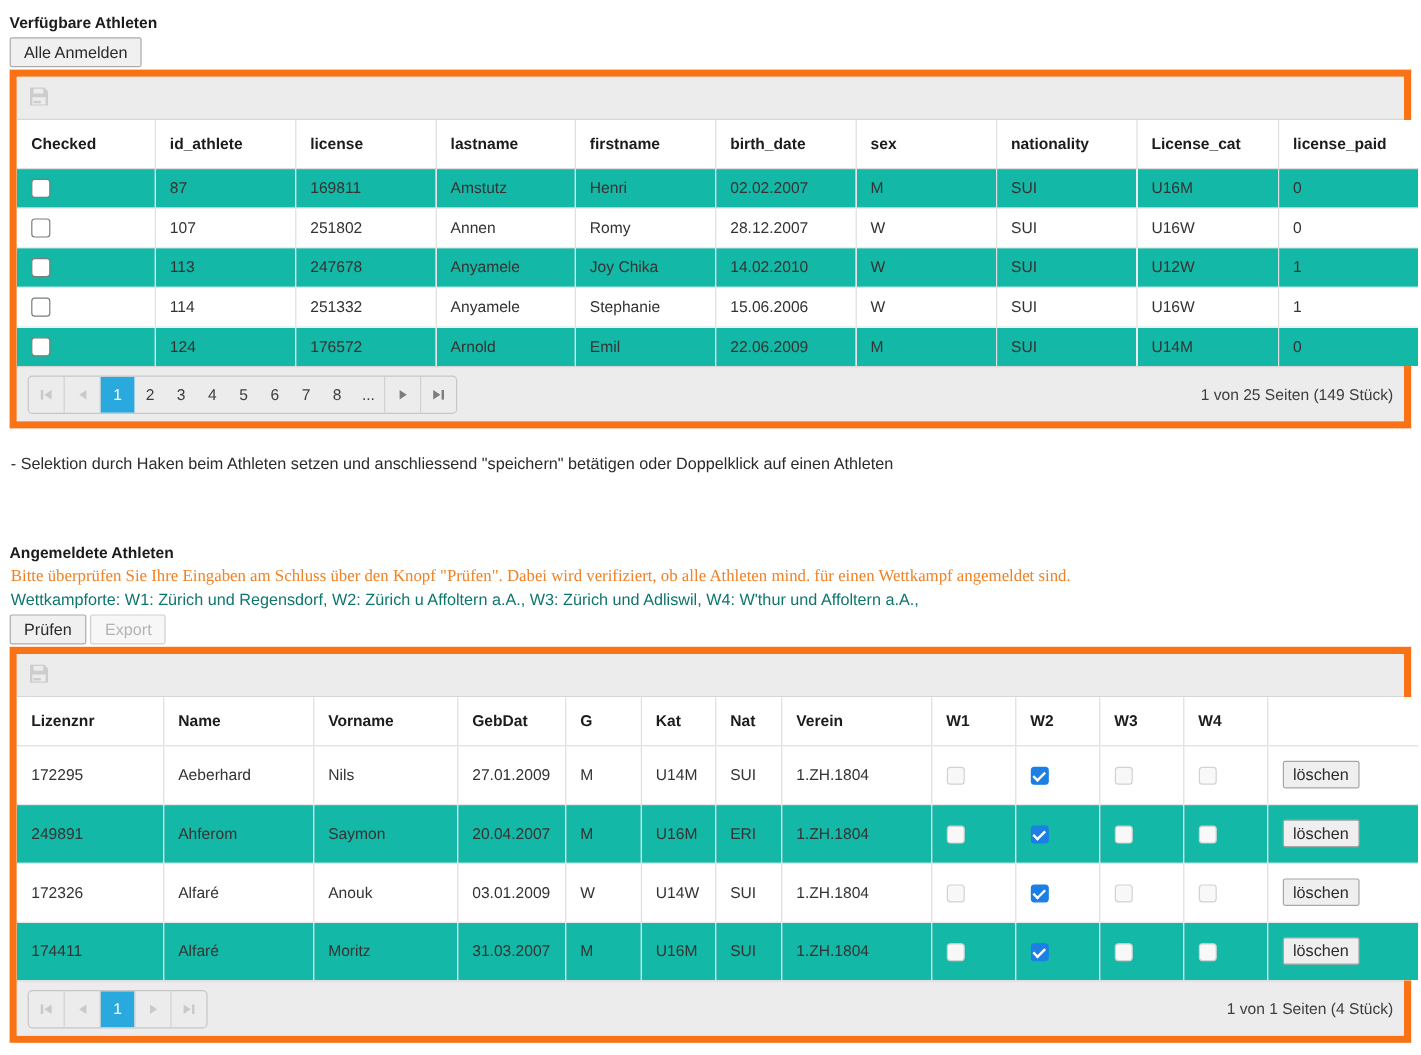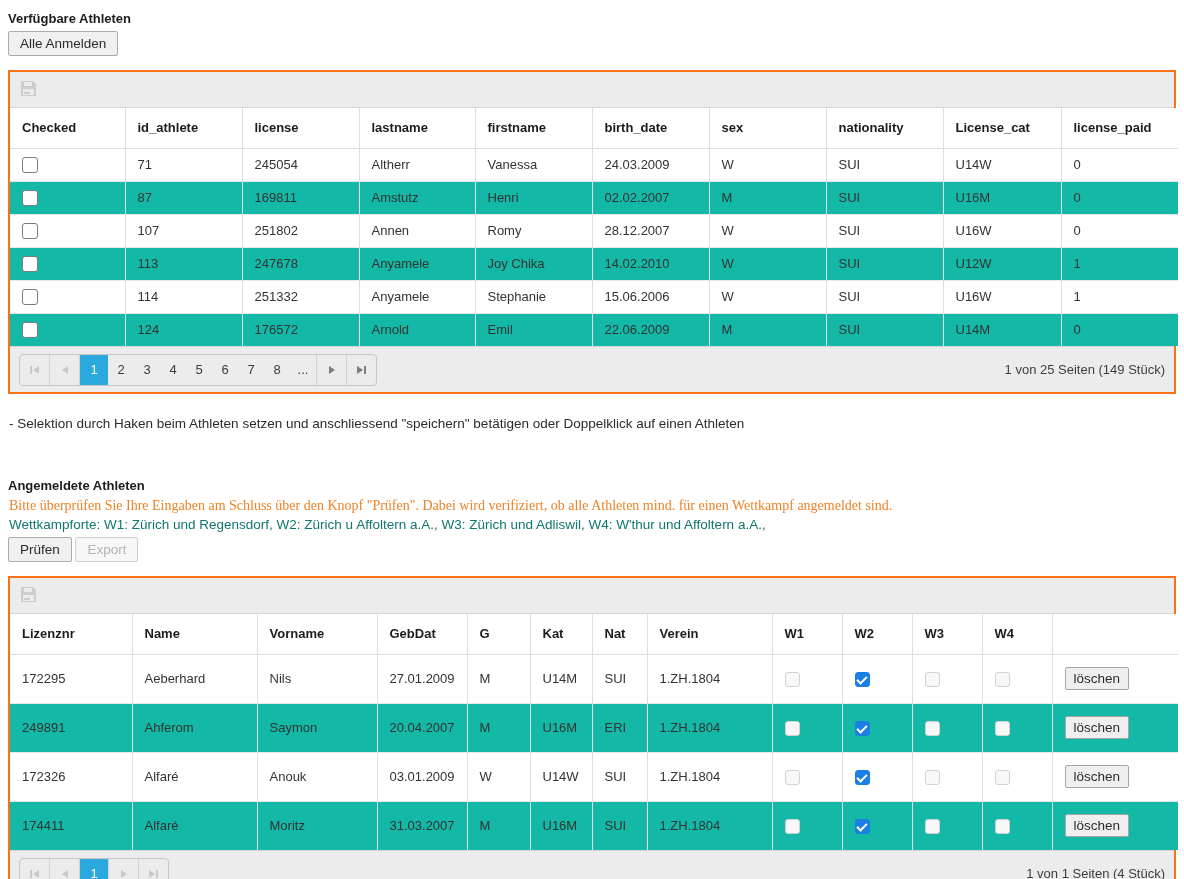--- a/index.html
+++ b/index.html
@@ -12,21 +12,21 @@
     margin:0; padding:8px 8px 12px 8px; background:#fff; color:#333;
     font-family:"Liberation Sans", sans-serif; font-size:13px; width:1184px;
   }
   .section-title{font-weight:bold; font-size:13px; color:#1c1c1c; margin:3px 0 5px 0;}
   .btn{
     display:inline-block; background:#f0f0f0; border:1px solid #ababab;
     padding:4px 11px; font-size:13.5px; color:#2b2b2b; border-radius:2px; cursor:pointer;
   }
   .btn.disabled{color:#b4b4b4; border-color:#cfcfcf; background:#f7f7f7;}
   .btn-row{margin-bottom:0;}
-  .grid{border:2px solid #f97316; margin-top:14px;}
+  .grid{border:6px solid #f97316; margin-top:2px;}
   .grid-toolbar{background:#ececec; border-bottom:1px solid #d7d7d7; padding:8px 10px; height:36px; display:flex; align-items:center;}
   table{border-collapse:collapse; table-layout:fixed; width:100%; background:#fff;}
   th,td{
     border-left:1px solid #dedede; padding:0 12px; text-align:left;
     overflow:hidden; white-space:nowrap; font-size:13px;
   }
   th:first-child, td:first-child{border-left:none;}
   thead th{font-weight:bold; background:#fff; border-bottom:1px solid #dedede; height:40px; color:#1c1c1c;}
   tbody tr{border-top:1px solid #e6e6e6;}
   tbody tr:first-child{border-top:none;}
@@ -40,21 +40,21 @@
     color:#3d3d3d; font-size:13px; padding:0 4px; cursor:pointer; background:transparent;
   }
   .page-btn.active{background:var(--pager-active); color:#fff; min-width:28px;}
   .page-btn.arrow{min-width:30px;}
   .sep-r{border-right:1px solid #d2d2d2;}
   .sep-l{border-left:1px solid #d2d2d2;}
   .arrow svg{display:block;}
   .arrow.enabled svg *{fill:#7d7d7d;}
   .arrow.off svg *{fill:#c9c9c9;}
   .pager-info{margin-left:auto; color:#3d3d3d; font-size:13px;text-align:center;}
-  .note{margin:22px 0 4px 1px; color:#2b2b2b; font-size:13.5px;}
+  .note{margin:22px 0 16px 1px; color:#2b2b2b; font-size:13.5px;}
   .gap-lg{height:40px;}
   .warn-line{color:var(--warn); font-size:14px; margin:1px 0 3px 1px;font-family:Liberation Serif, serif;}
   .venues-line{color:#0f766e; font-size:13.5px; margin:0 0 5px 1px;}
   .checkbox{
     width:16px; height:16px; border:1px solid #7c7c7c; border-radius:3px;
     background:#fff; display:inline-block; vertical-align:middle; cursor:pointer;
   }
   .checkbox.dim{border-color:#d2d2d2; background:#f8f8f8; width:15px; height:15px;}
   .checkbox.checked{background:var(--check-bg); border-color:var(--check-bg); width:15px; height:15px;}
   .checkbox.checked::after{
@@ -104,32 +104,20 @@
           <th>lastname</th>
           <th>firstname</th>
           <th>birth_date</th>
           <th>sex</th>
           <th>nationality</th>
           <th>License_cat</th>
           <th>license_paid</th>
         </tr>
       </thead>
       <tbody>
-        <tr>
-          <td><span class="checkbox"></span></td>
-          <td>71</td>
-          <td>245054</td>
-          <td>Altherr</td>
-          <td>Vanessa</td>
-          <td>24.03.2009</td>
-          <td>W</td>
-          <td>SUI</td>
-          <td>U14W</td>
-          <td>0</td>
-        </tr>
         <tr class="alt">
           <td><span class="checkbox"></span></td>
           <td>87</td>
           <td>169811</td>
           <td>Amstutz</td>
           <td>Henri</td>
           <td>02.02.2007</td>
           <td>M</td>
           <td>SUI</td>
           <td>U16M</td>

